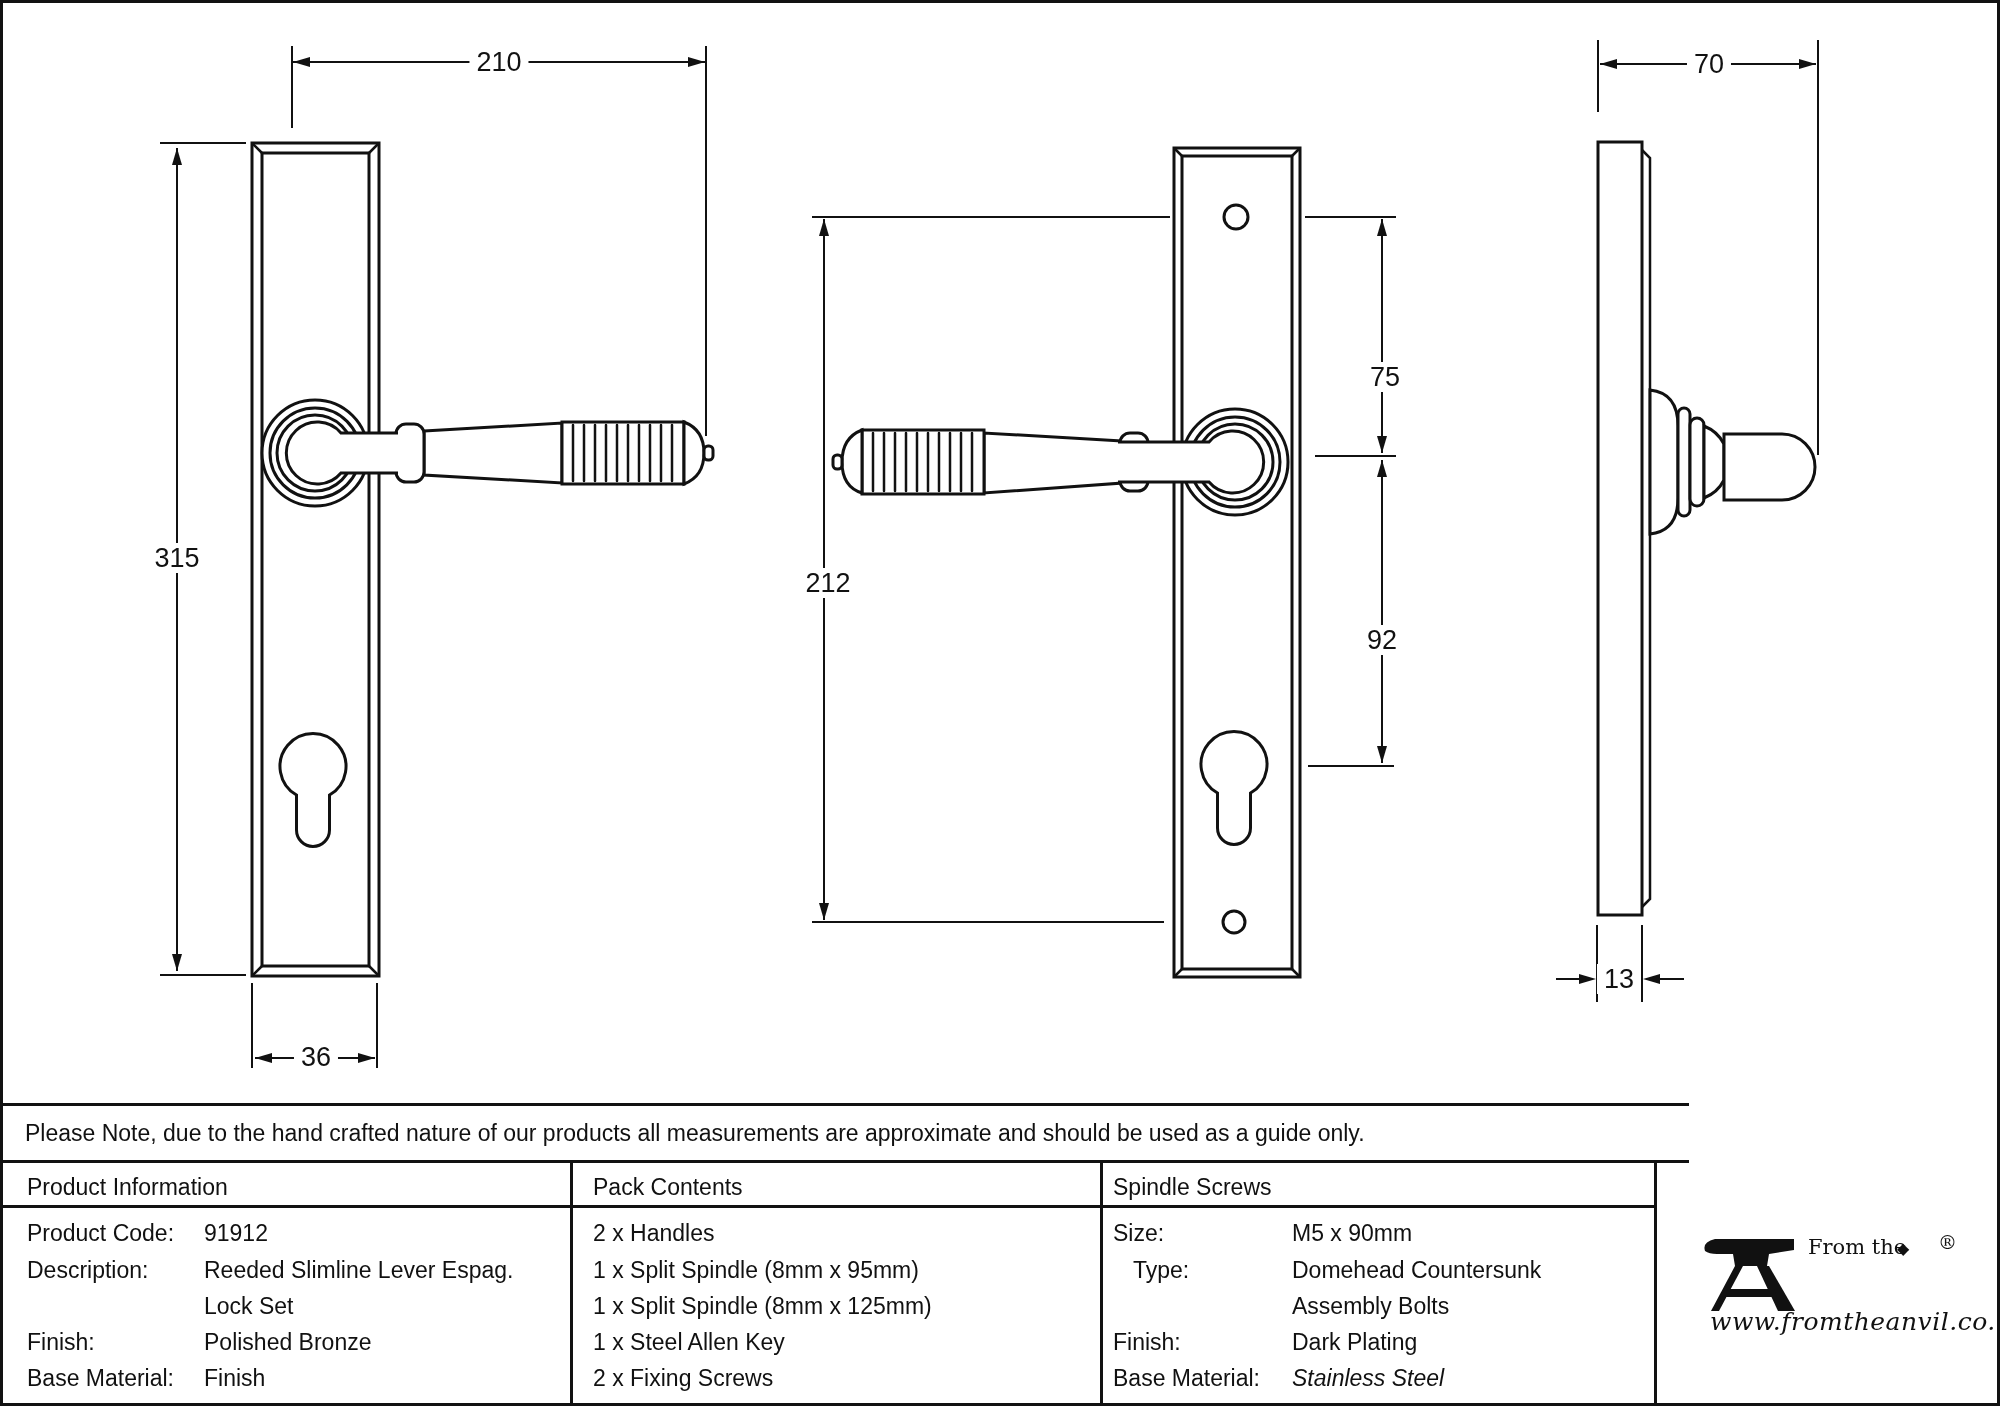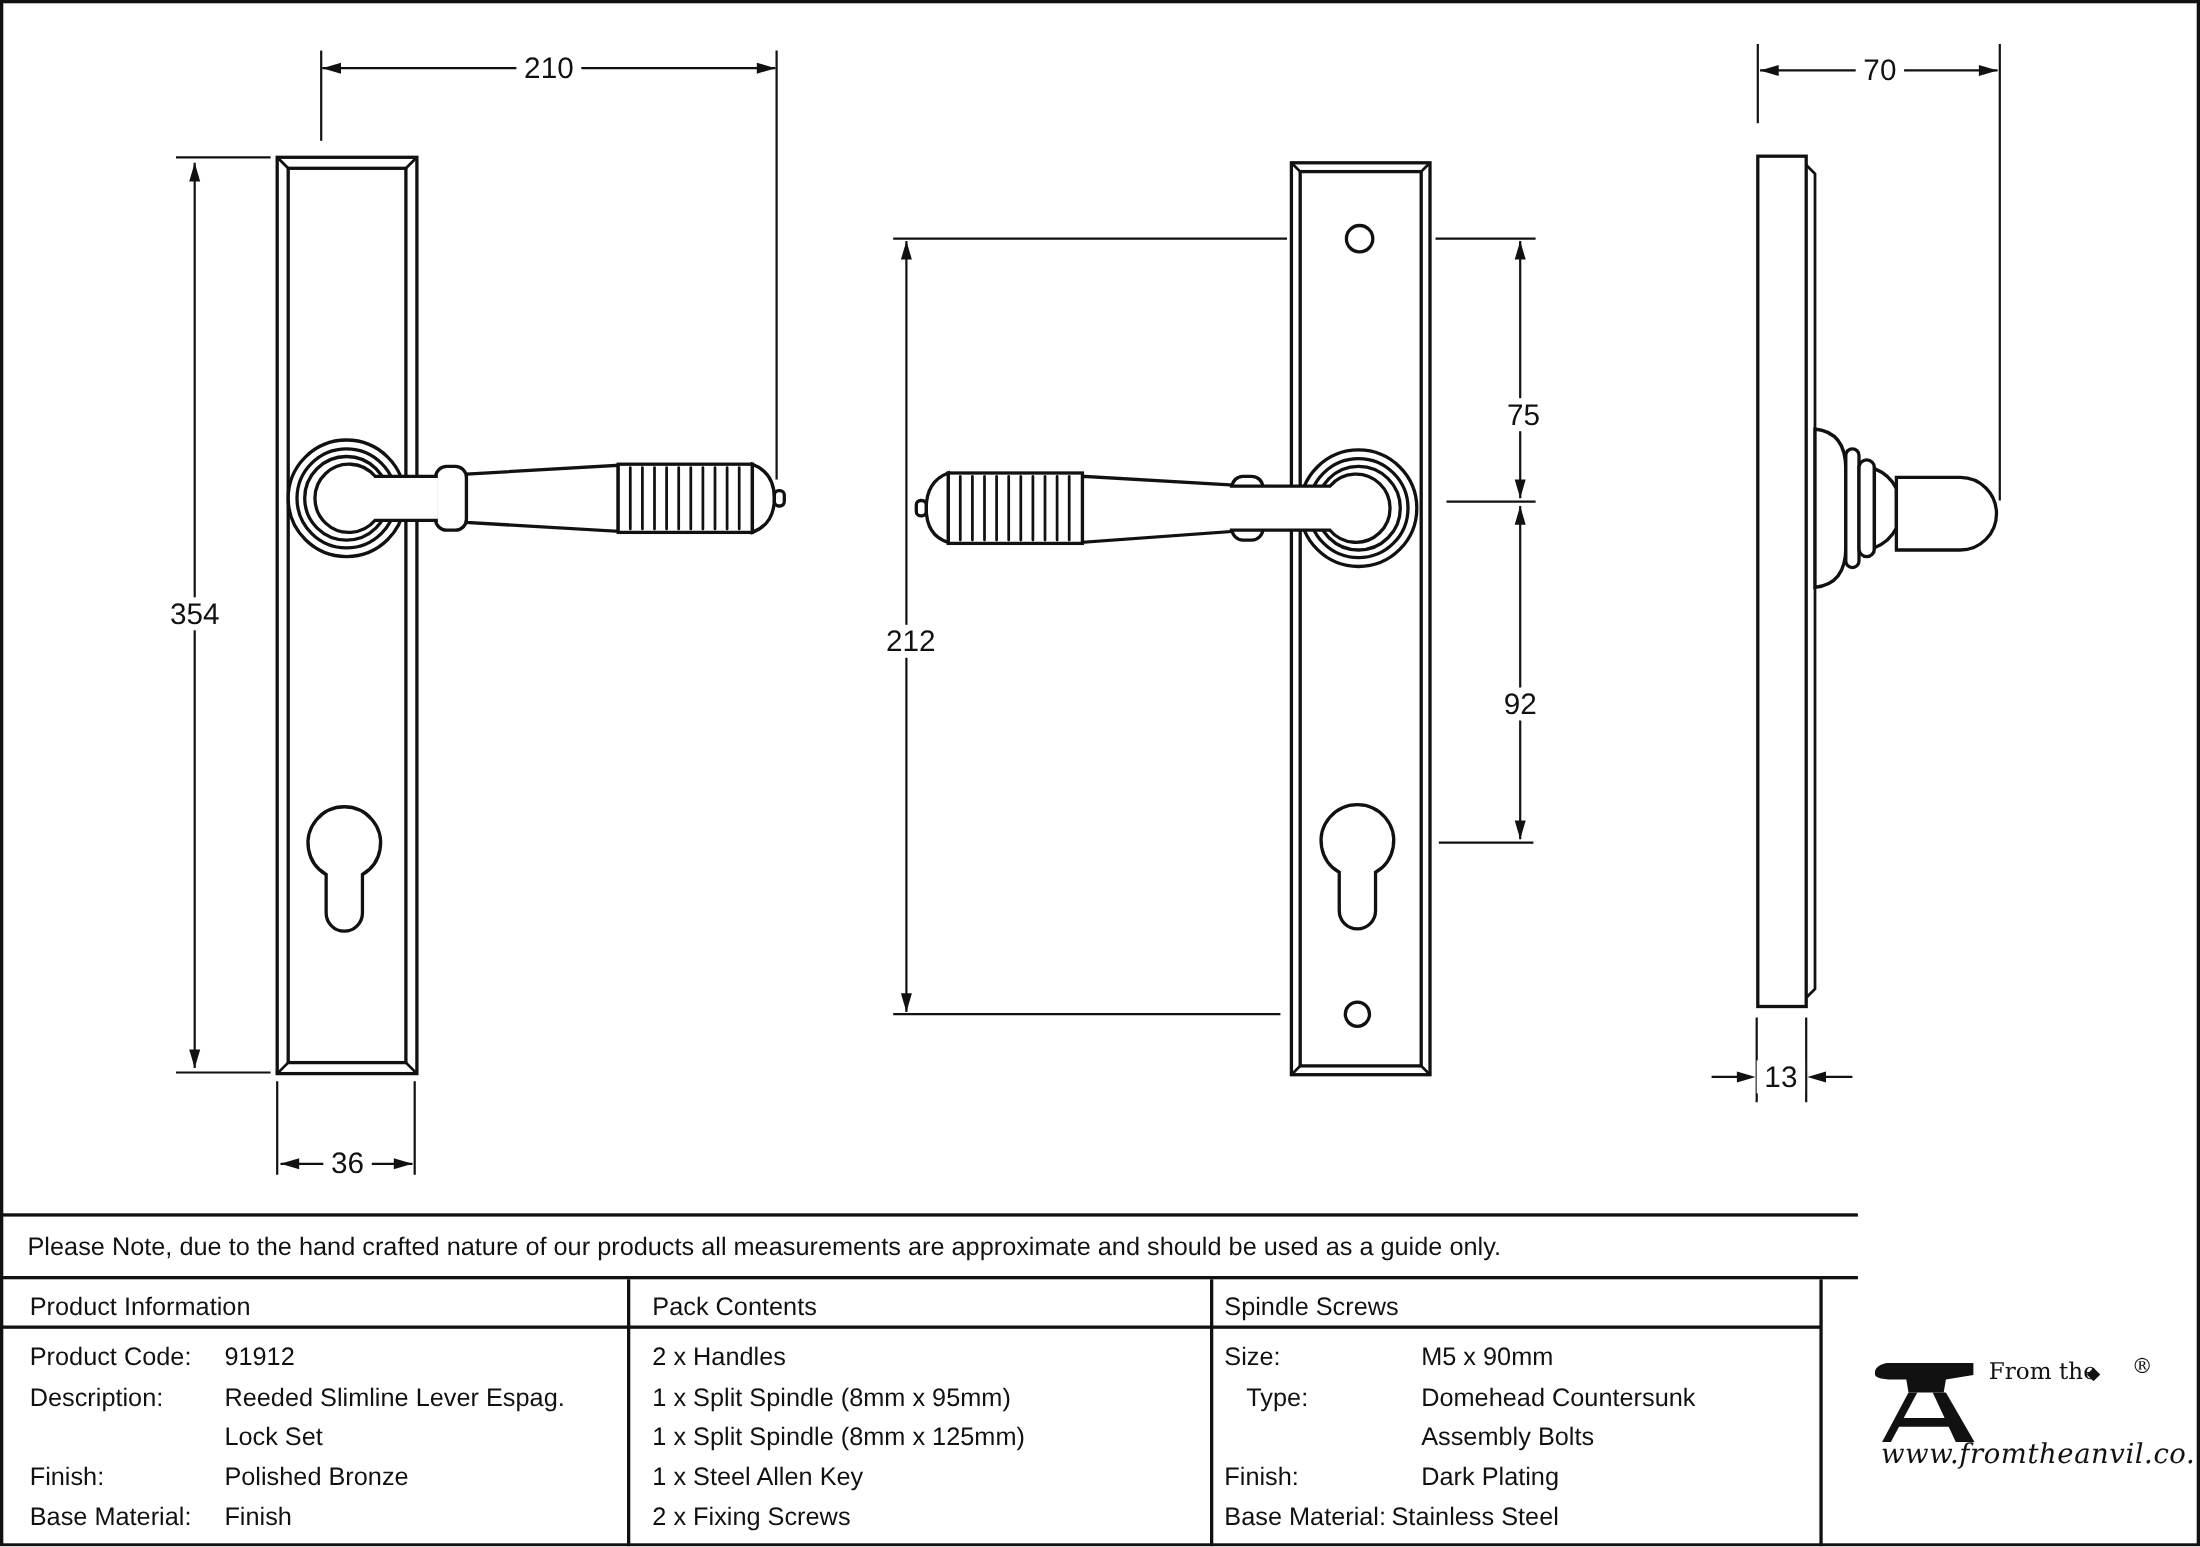--- a/index.html
+++ b/index.html
@@ -137,21 +137,21 @@
       <path d="M1642,150 L1650,158 L1650,899 L1642,907" fill="none" stroke-width="2.5"></path>
       <path d="M1650,390 Q1678,393 1678,426 L1678,498 Q1678,531 1650,534 Z"></path>
       <rect x="1678" y="408" width="12" height="108" rx="6"></rect>
       <rect x="1690" y="418" width="14" height="88" rx="7"></rect>
       <path d="M1704,426 C1714,430 1720,436 1724,444 L1724,480 C1720,488 1714,494 1704,498 Z"></path>
       <path d="M1724,434 L1782,434 A33,33 0 0 1 1782,500 L1724,500 Z"></path>
     </g>
   </svg>
 
   <div class="dim-label" style="left:499px;top:62px;">210</div>
-  <div class="dim-label" style="left:177px;top:558px;">354</div>
+  <div class="dim-label" style="left:177px;top:558px;">315</div>
   <div class="dim-label" style="left:316px;top:1057px;">36</div>
   <div class="dim-label" style="left:828px;top:583px;">212</div>
   <div class="dim-label" style="left:1385px;top:377px;">75</div>
   <div class="dim-label" style="left:1382px;top:640px;">92</div>
   <div class="dim-label" style="left:1709px;top:64px;">70</div>
   <div class="dim-label" style="left:1619px;top:979px;">13</div>
 
   <div class="note-row">
     <div class="note-text">Please Note, due to the hand crafted nature of our products all measurements are approximate and should be used as a guide only.</div>
   </div>
@@ -185,21 +185,21 @@
 
     <span class="cell-text" style="left:1113px;top:55px;">Size:</span>
     <span class="cell-text" style="left:1292px;top:55px;">M5 x 90mm</span>
     <span class="cell-text" style="left:1113px;top:92px;margin-left:20px;">Type:</span>
     <span class="cell-text" style="left:1292px;top:92px;">Domehead Countersunk</span>
     <span class="cell-text" style="left:1113px;top:128px;"></span>
     <span class="cell-text" style="left:1292px;top:128px;">Assembly Bolts</span>
     <span class="cell-text" style="left:1113px;top:164px;">Finish:</span>
     <span class="cell-text" style="left:1292px;top:164px;">Dark Plating</span>
     <span class="cell-text" style="left:1113px;top:200px;">Base Material:</span>
-    <span class="cell-text" style="left:1265px;top:200px;">Stainless Steel</span>
+    <span class="cell-text" style="left:1292px;top:200px;font-style:italic;">Stainless Steel</span>
   </div>
 
   <div class="logo">
     <svg class="logo-anvilA" width="96" height="80" viewBox="0 0 96 80">
       <g fill="#111" stroke="none">
         <path d="M3,18 Q0,9 13,6 L92,6 L92,17 L67,21 L65,33 L33,33 L31,21 L15,21 Q7,21 3,18 Z"></path>
         <polygon points="33,33 9,78 17,78 41,33"></polygon>
         <polygon points="55,33 76,78 93,78 67,33"></polygon>
         <polygon points="26,56 72,56 75,64 23,64"></polygon>
       </g>

